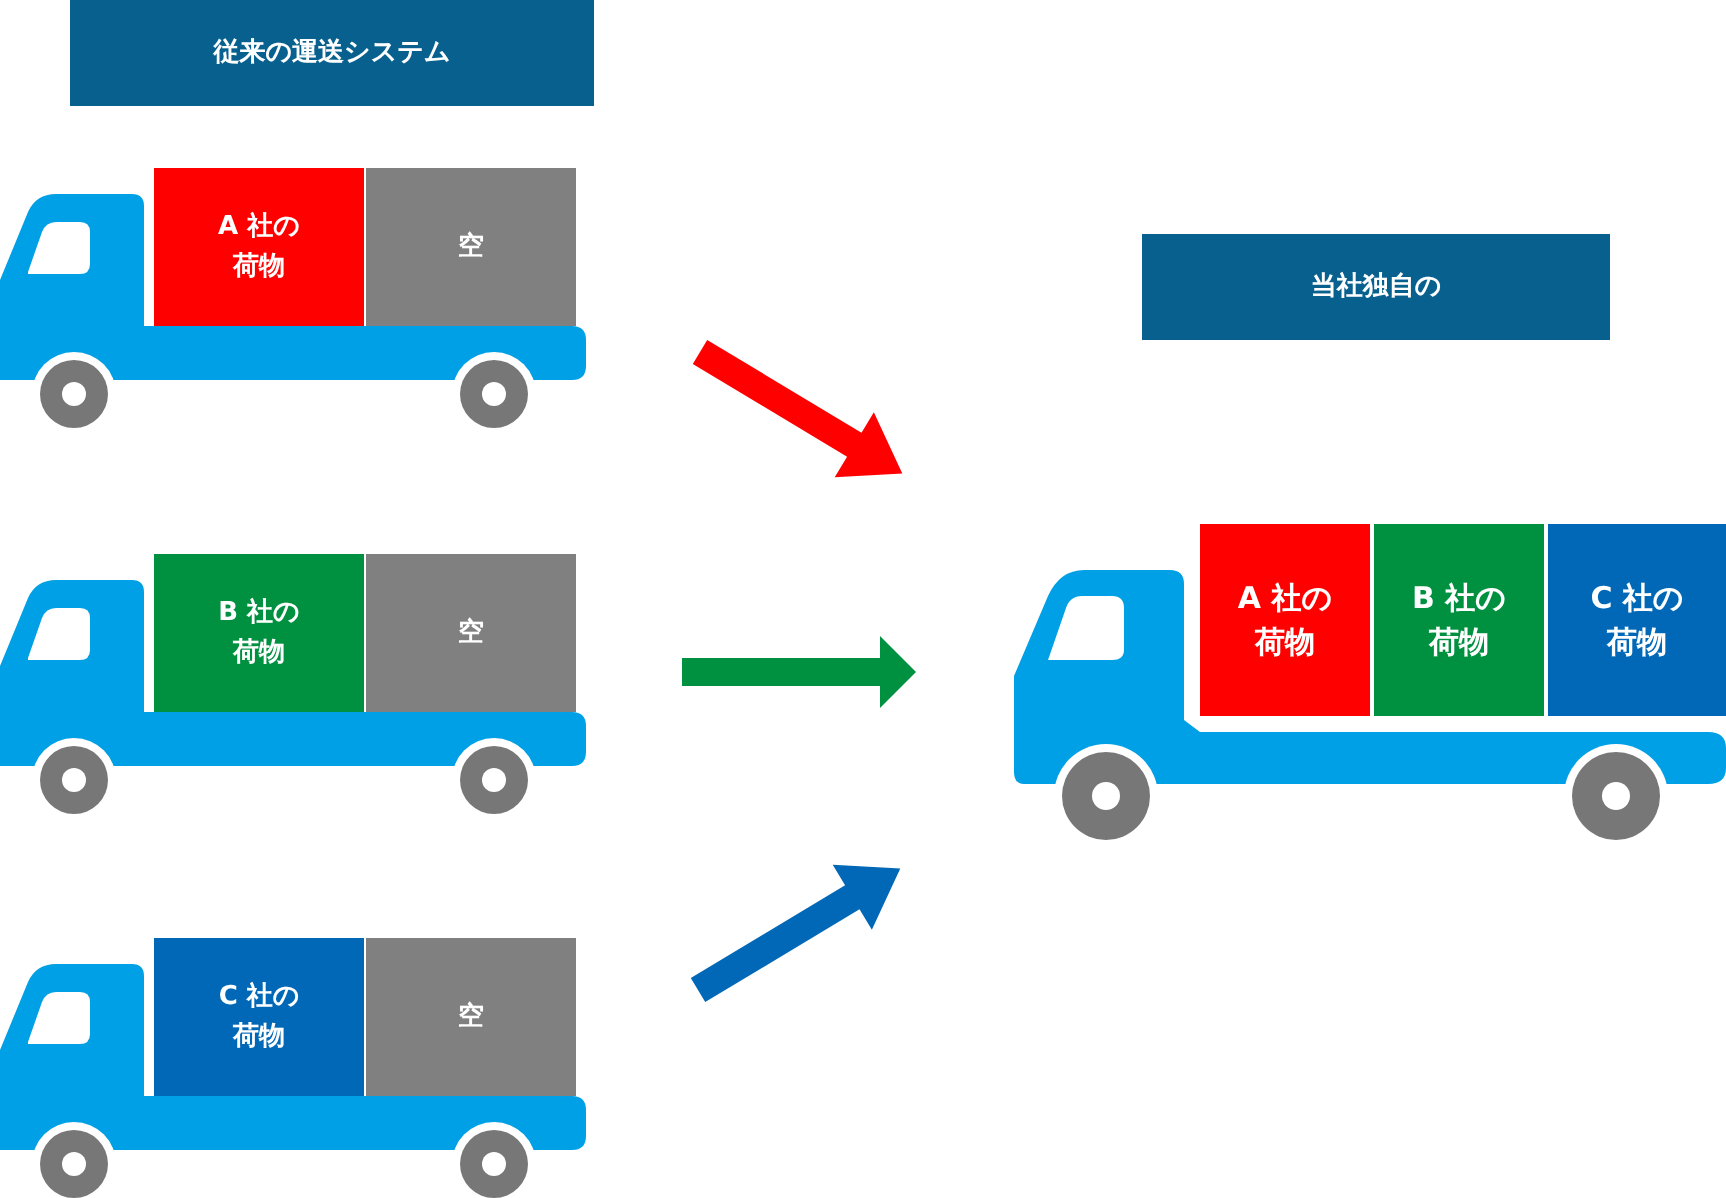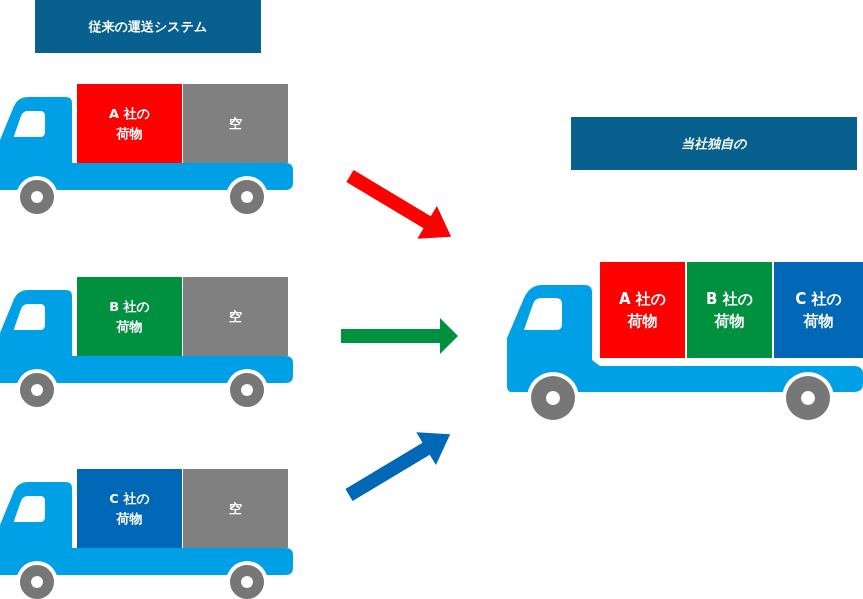--- a/index.html
+++ b/index.html
@@ -1,19 +1,19 @@
 <!DOCTYPE html>
 <html><head>
 <meta charset="utf-8">
 <style>
   html,body{margin:0;padding:0;background:#ffffff;}
   body{width:863px;height:599px;position:relative;overflow:hidden;font-family:"DejaVu Sans","Liberation Sans",sans-serif;}
   .title-box{position:absolute;background:#07608d;color:#fff;font-weight:bold;font-size:13px;display:flex;align-items:center;justify-content:center;text-align:center;line-height:19px;}
-  #title-left{left:35px;top:0;width:226px;height:53px;}
-  #title-right{left:571px;top:117px;width:286px;height:53px;flex-direction:column;font-style:italic;}
+  #title-left{left:35px;top:0;width:262px;height:53px;}
+  #title-right{left:571px;top:117px;width:234px;height:53px;flex-direction:column;}
   svg{position:absolute;left:0;top:0;}
   .cargo-label{position:absolute;color:#fff;font-weight:bold;display:flex;flex-direction:column;align-items:center;justify-content:center;text-align:center;}
   .small{font-size:13px;line-height:20px;}
   .big{font-size:15px;line-height:22px;}
 </style>
 </head>
 <body>
 
 <div id="title-left" class="title-box">
   <span>従来の運送システム</span>

